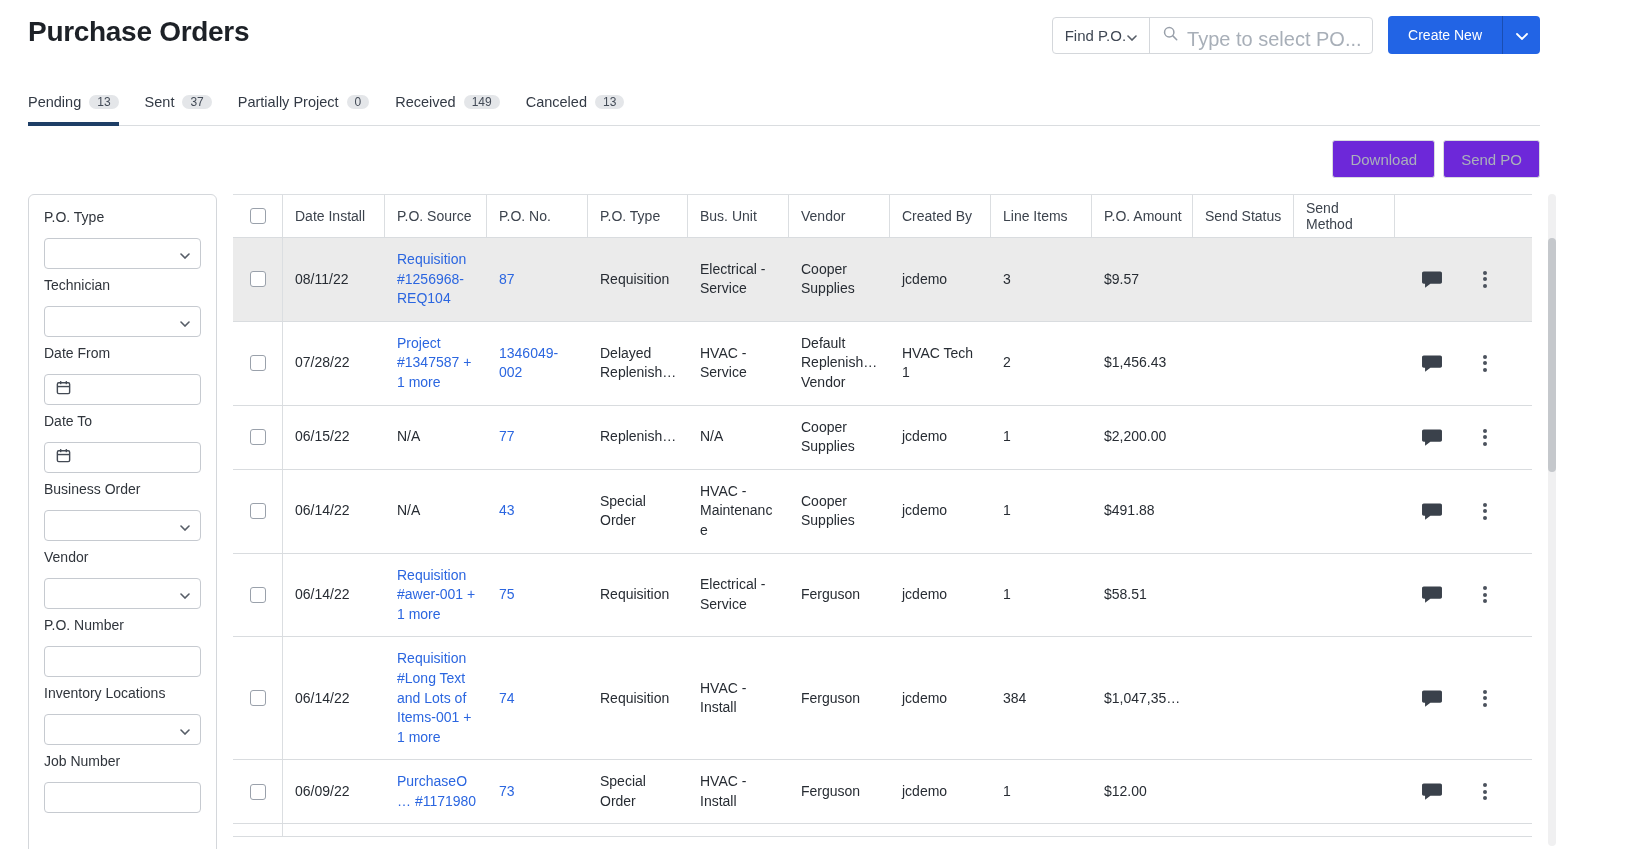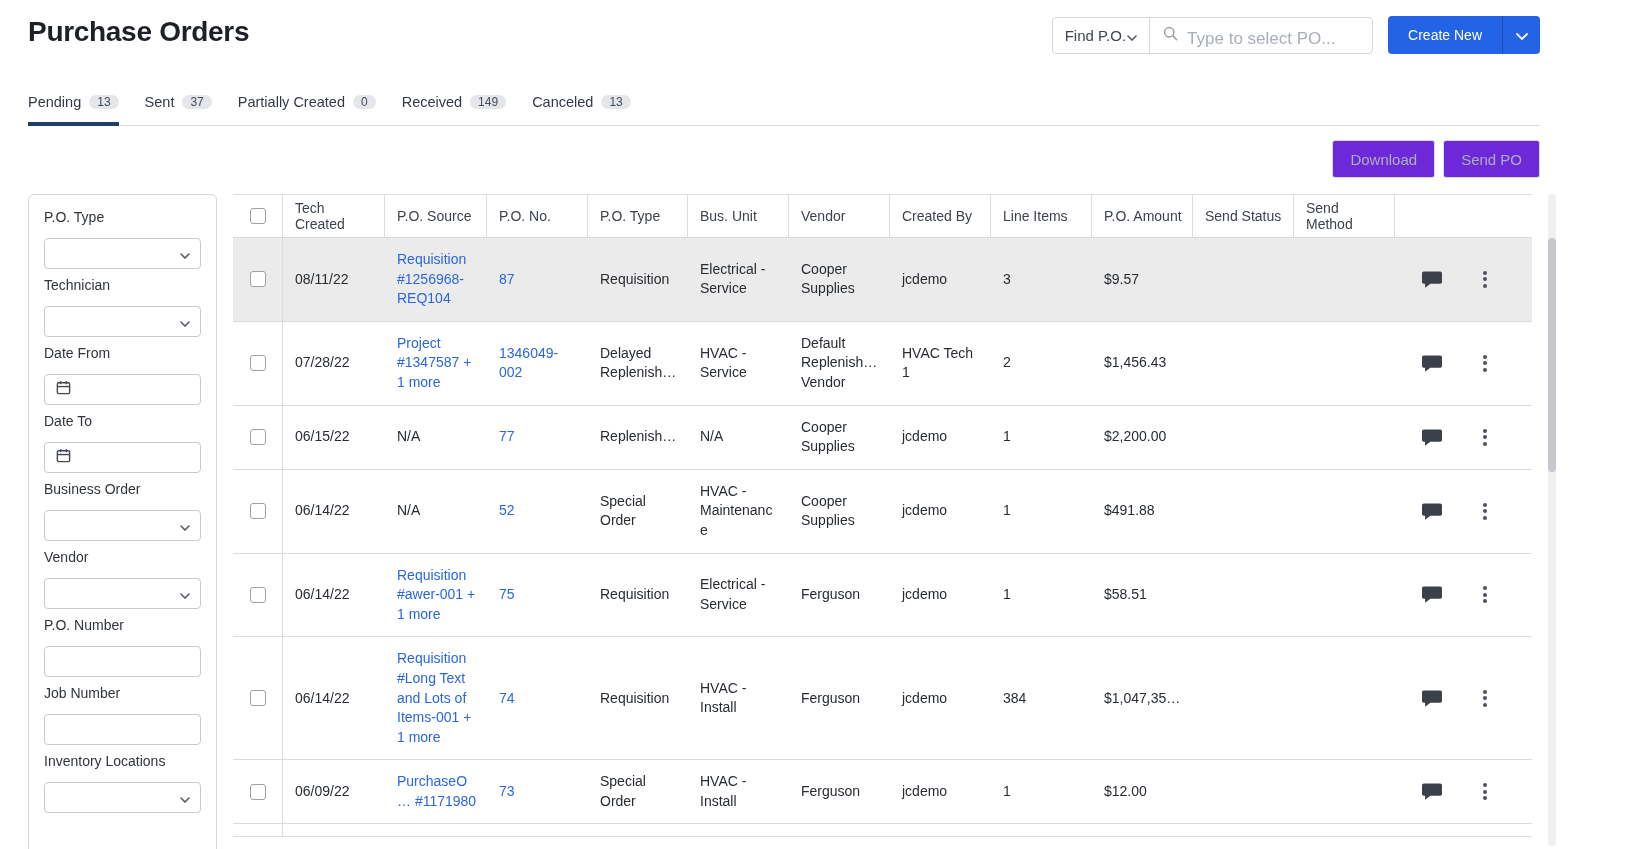--- a/index.html
+++ b/index.html
@@ -9,21 +9,21 @@
   
   .topbar { display:flex; justify-content:space-between; align-items:flex-start;
     padding:16px 112px 0 28px; }
   .page-title { font-size:28px; font-weight:bold; color:#1d2127; letter-spacing:-0.3px; }
   .top-controls { display:flex; align-items:center; gap:15px; }
   .find-group { display:flex; align-items:stretch; height:37px; border:1px solid #d4d7db;
     border-radius:4px; background:#fff; overflow:hidden; }
   .find-select { display:flex; align-items:center; gap:1px; padding:0 12px; cursor:pointer;
     border-right:1px solid #d4d7db; color:#3f4753; font-size:15px; white-space:nowrap; }
   .search-box { display:flex; align-items:center; gap:8px; padding:0 12px; width:222px; }
-  .search-box input { border:none; outline:none; font-size:17px; width:100%;
+  .search-box input { border:none; outline:none; font-size:20px; width:100%;
     font-family:inherit; color:#8b5cf6;margin-top:8px; }
   .search-box input::placeholder { color:#a8afb8; }
   .split-btn { display:flex; height:38px; border-radius:4px; overflow:hidden; }
   .create-btn { background:var(--accent); color:#fff; border:none; font-size:14px;
     font-family:inherit; padding:0 20px; cursor:pointer; }
   .create-caret { background:var(--accent); border:none; border-left:1px solid rgba(0,0,0,0.22);
     width:38px; cursor:pointer; display:flex; align-items:center; justify-content:center; }
 
   
   .tabs { display:flex; gap:26px; margin:30px 112px 0 28px; border-bottom:1px solid #dadde0; }
@@ -124,21 +124,21 @@
 <div class="tabs">
   <div class="tab active">
     <span>Pending</span>
     <span class="badge">13</span>
   </div>
   <div class="tab">
     <span>Sent</span>
     <span class="badge">37</span>
   </div>
   <div class="tab">
-    <span>Partially Created</span>
+    <span>Partially Project</span>
     <span class="badge">0</span>
   </div>
   <div class="tab">
     <span>Received</span>
     <span class="badge">149</span>
   </div>
   <div class="tab">
     <span>Canceled</span>
     <span class="badge">13</span>
   </div>
@@ -210,41 +210,41 @@
             </svg></span>
       </div>
     </div>
     <div class="f-group">
       <div class="f-label">P.O. Number</div>
       <div class="f-control">
         <input type="text" style="">
       </div>
     </div>
     <div class="f-group">
+      <div class="f-label">Inventory Locations</div>
+      <div class="f-control select">
+        <span><svg width="10" height="6" viewBox="0 0 10 6">
+              <path d="M1 1l4 4 4-4" fill="none" stroke="#565d67" stroke-width="1.6" stroke-linecap="round"></path>
+            </svg></span>
+      </div>
+    </div>
+    <div class="f-group">
       <div class="f-label">Job Number</div>
       <div class="f-control">
         <input type="text" style="">
       </div>
     </div>
-    <div class="f-group">
-      <div class="f-label">Inventory Locations</div>
-      <div class="f-control select">
-        <span><svg width="10" height="6" viewBox="0 0 10 6">
-              <path d="M1 1l4 4 4-4" fill="none" stroke="#565d67" stroke-width="1.6" stroke-linecap="round"></path>
-            </svg></span>
-      </div>
-    </div>
   </div>
 
   <div class="table-wrap">
     <div class="tr thead">
       <div class="th cbh">
           <span class="checkbox"></span>
         </div>
-      <div class="th">Tech Created</div>
+      <div class="th">Date Install</div>
       <div class="th">P.O. Source</div>
       <div class="th">P.O. No.</div>
       <div class="th">P.O. Type</div>
       <div class="th">Bus. Unit</div>
       <div class="th">Vendor</div>
       <div class="th">Created By</div>
       <div class="th">Line Items</div>
       <div class="th">P.O. Amount</div>
       <div class="th">Send Status</div>
       <div class="th">Send Method</div>
@@ -337,21 +337,21 @@
           </span>
       </div>
     </div>
 
     <div class="tr" style="min-height:61px">
       <div class="td cb">
           <span class="checkbox"></span>
         </div>
       <div class="td">06/14/22</div>
       <div class="td"><span>N/A</span></div>
-      <div class="td"><a class="link">52</a></div>
+      <div class="td"><a class="link">43</a></div>
       <div class="td">Special Order</div>
       <div class="td">HVAC - Maintenance</div>
       <div class="td">Cooper Supplies</div>
       <div class="td">jcdemo</div>
       <div class="td">1</div>
       <div class="td">$491.88</div>
       <div class="td"></div>
       <div class="td"></div>
       <div class="td actions">
         <span class="icon-btn">

